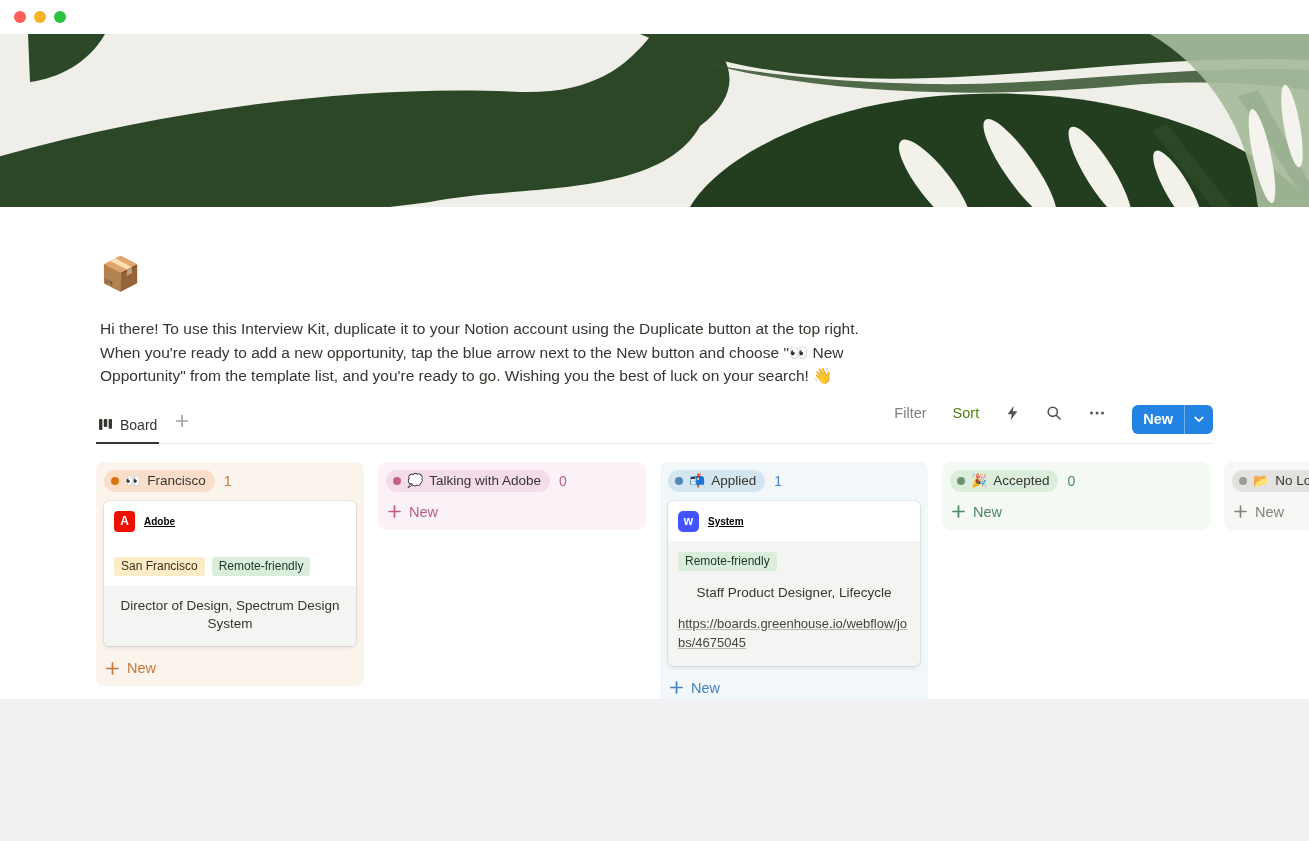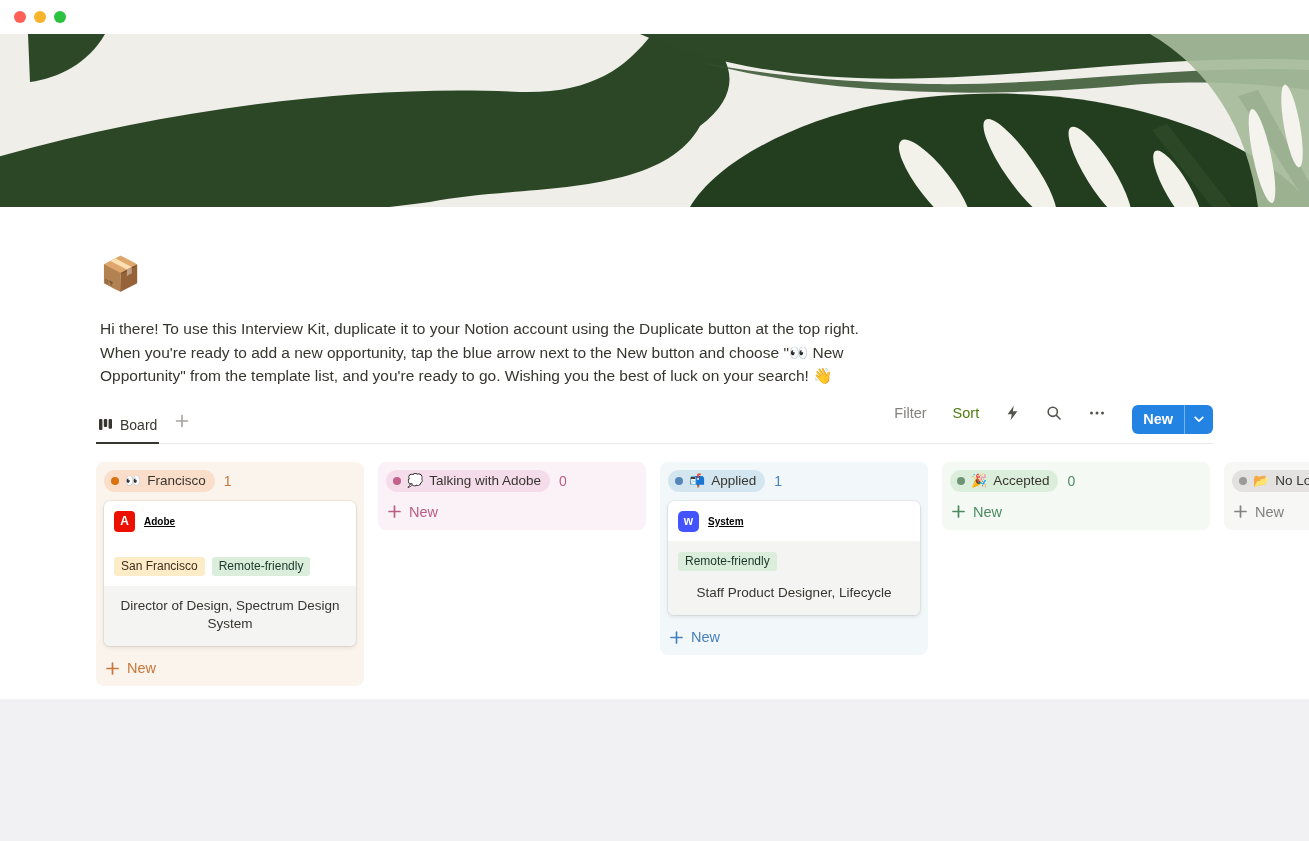--- a/index.html
+++ b/index.html
@@ -250,20 +250,21 @@
       <div class="card">
         <div class="card-title-row">
           <span class="card-logo" style="background:#4353ff;border-radius:5px;">w</span>
           <span class="card-title">System</span>
         </div>
         <div class="card-panel">
           <div class="card-tags-row" style="padding:0;">
             <span class="tag tag-green">Remote-friendly</span>
           </div>
           <div class="card-body">Staff Product Designer, Lifecycle</div>
+          <div class="card-url">https://boards.greenhouse.io/webflow/jobs/4675045</div>
         </div>
       </div>
       <div class="col-new">
         <svg width="13" height="13" viewBox="0 0 13 13" stroke="currentColor" stroke-width="1.7" stroke-linecap="round">
           <path d="M6.5 1 V12 M1 6.5 H12"></path>
         </svg>
         <span>New</span>
       </div>
     </div>
 

